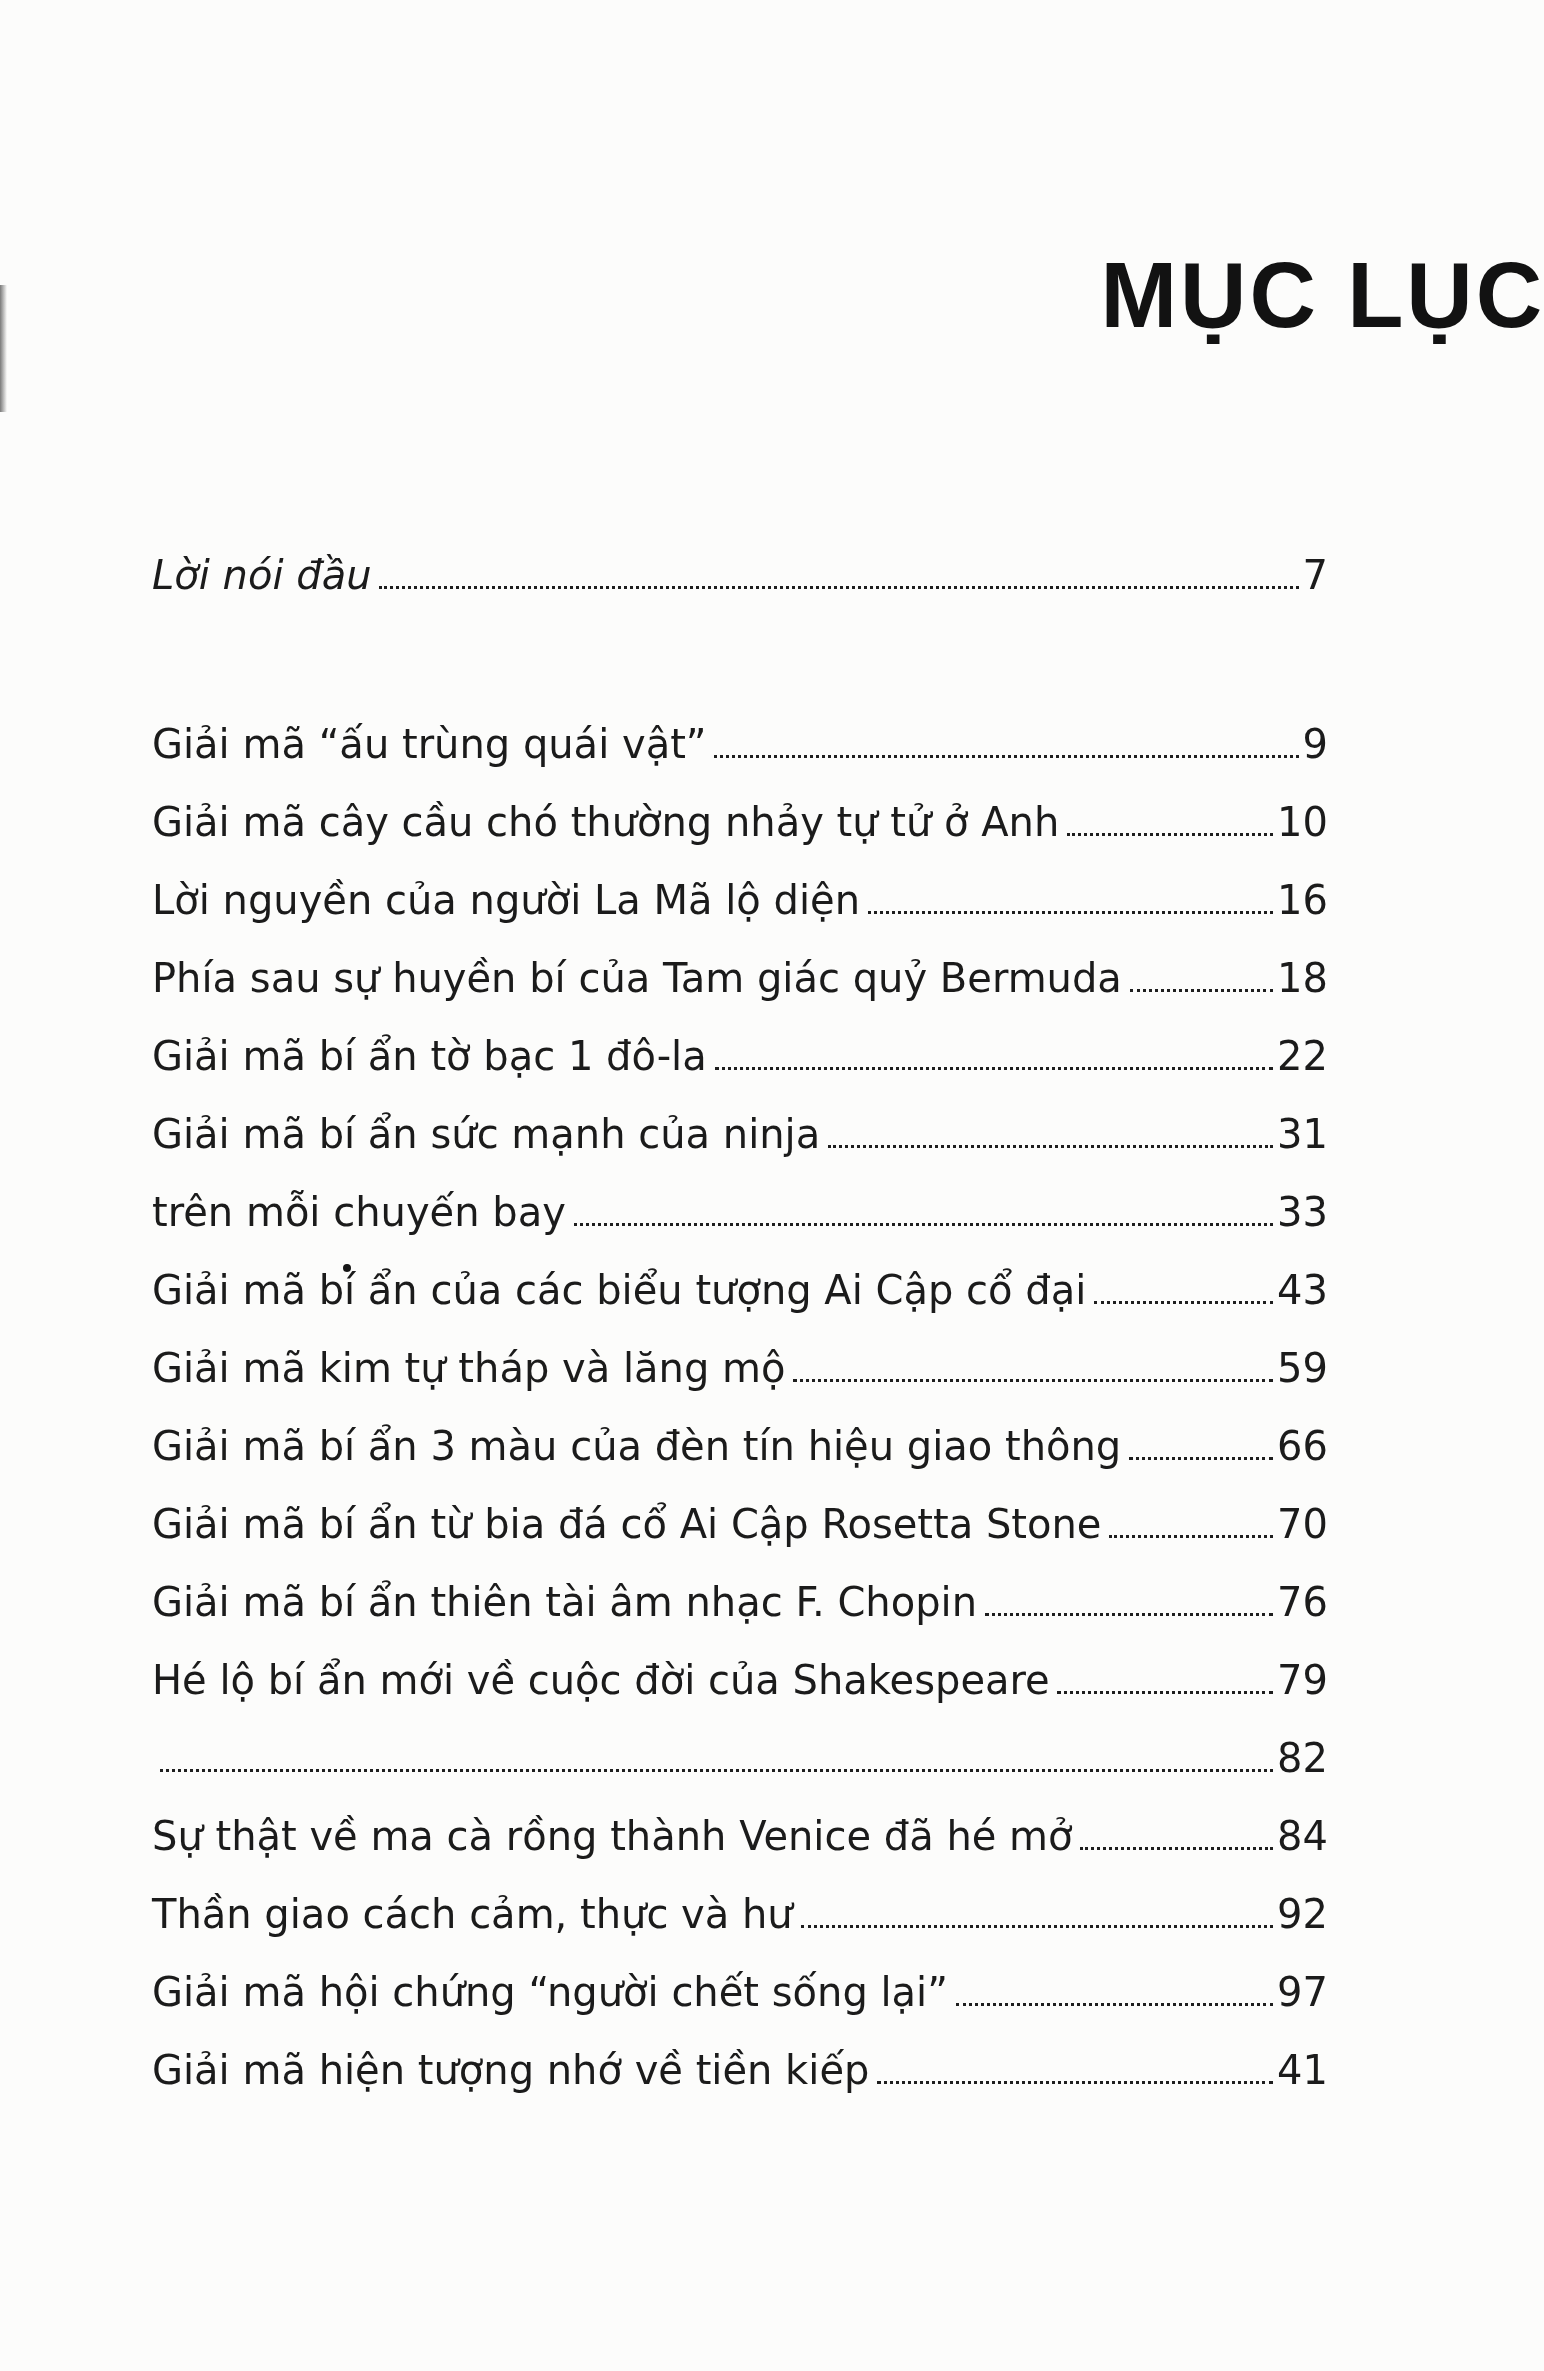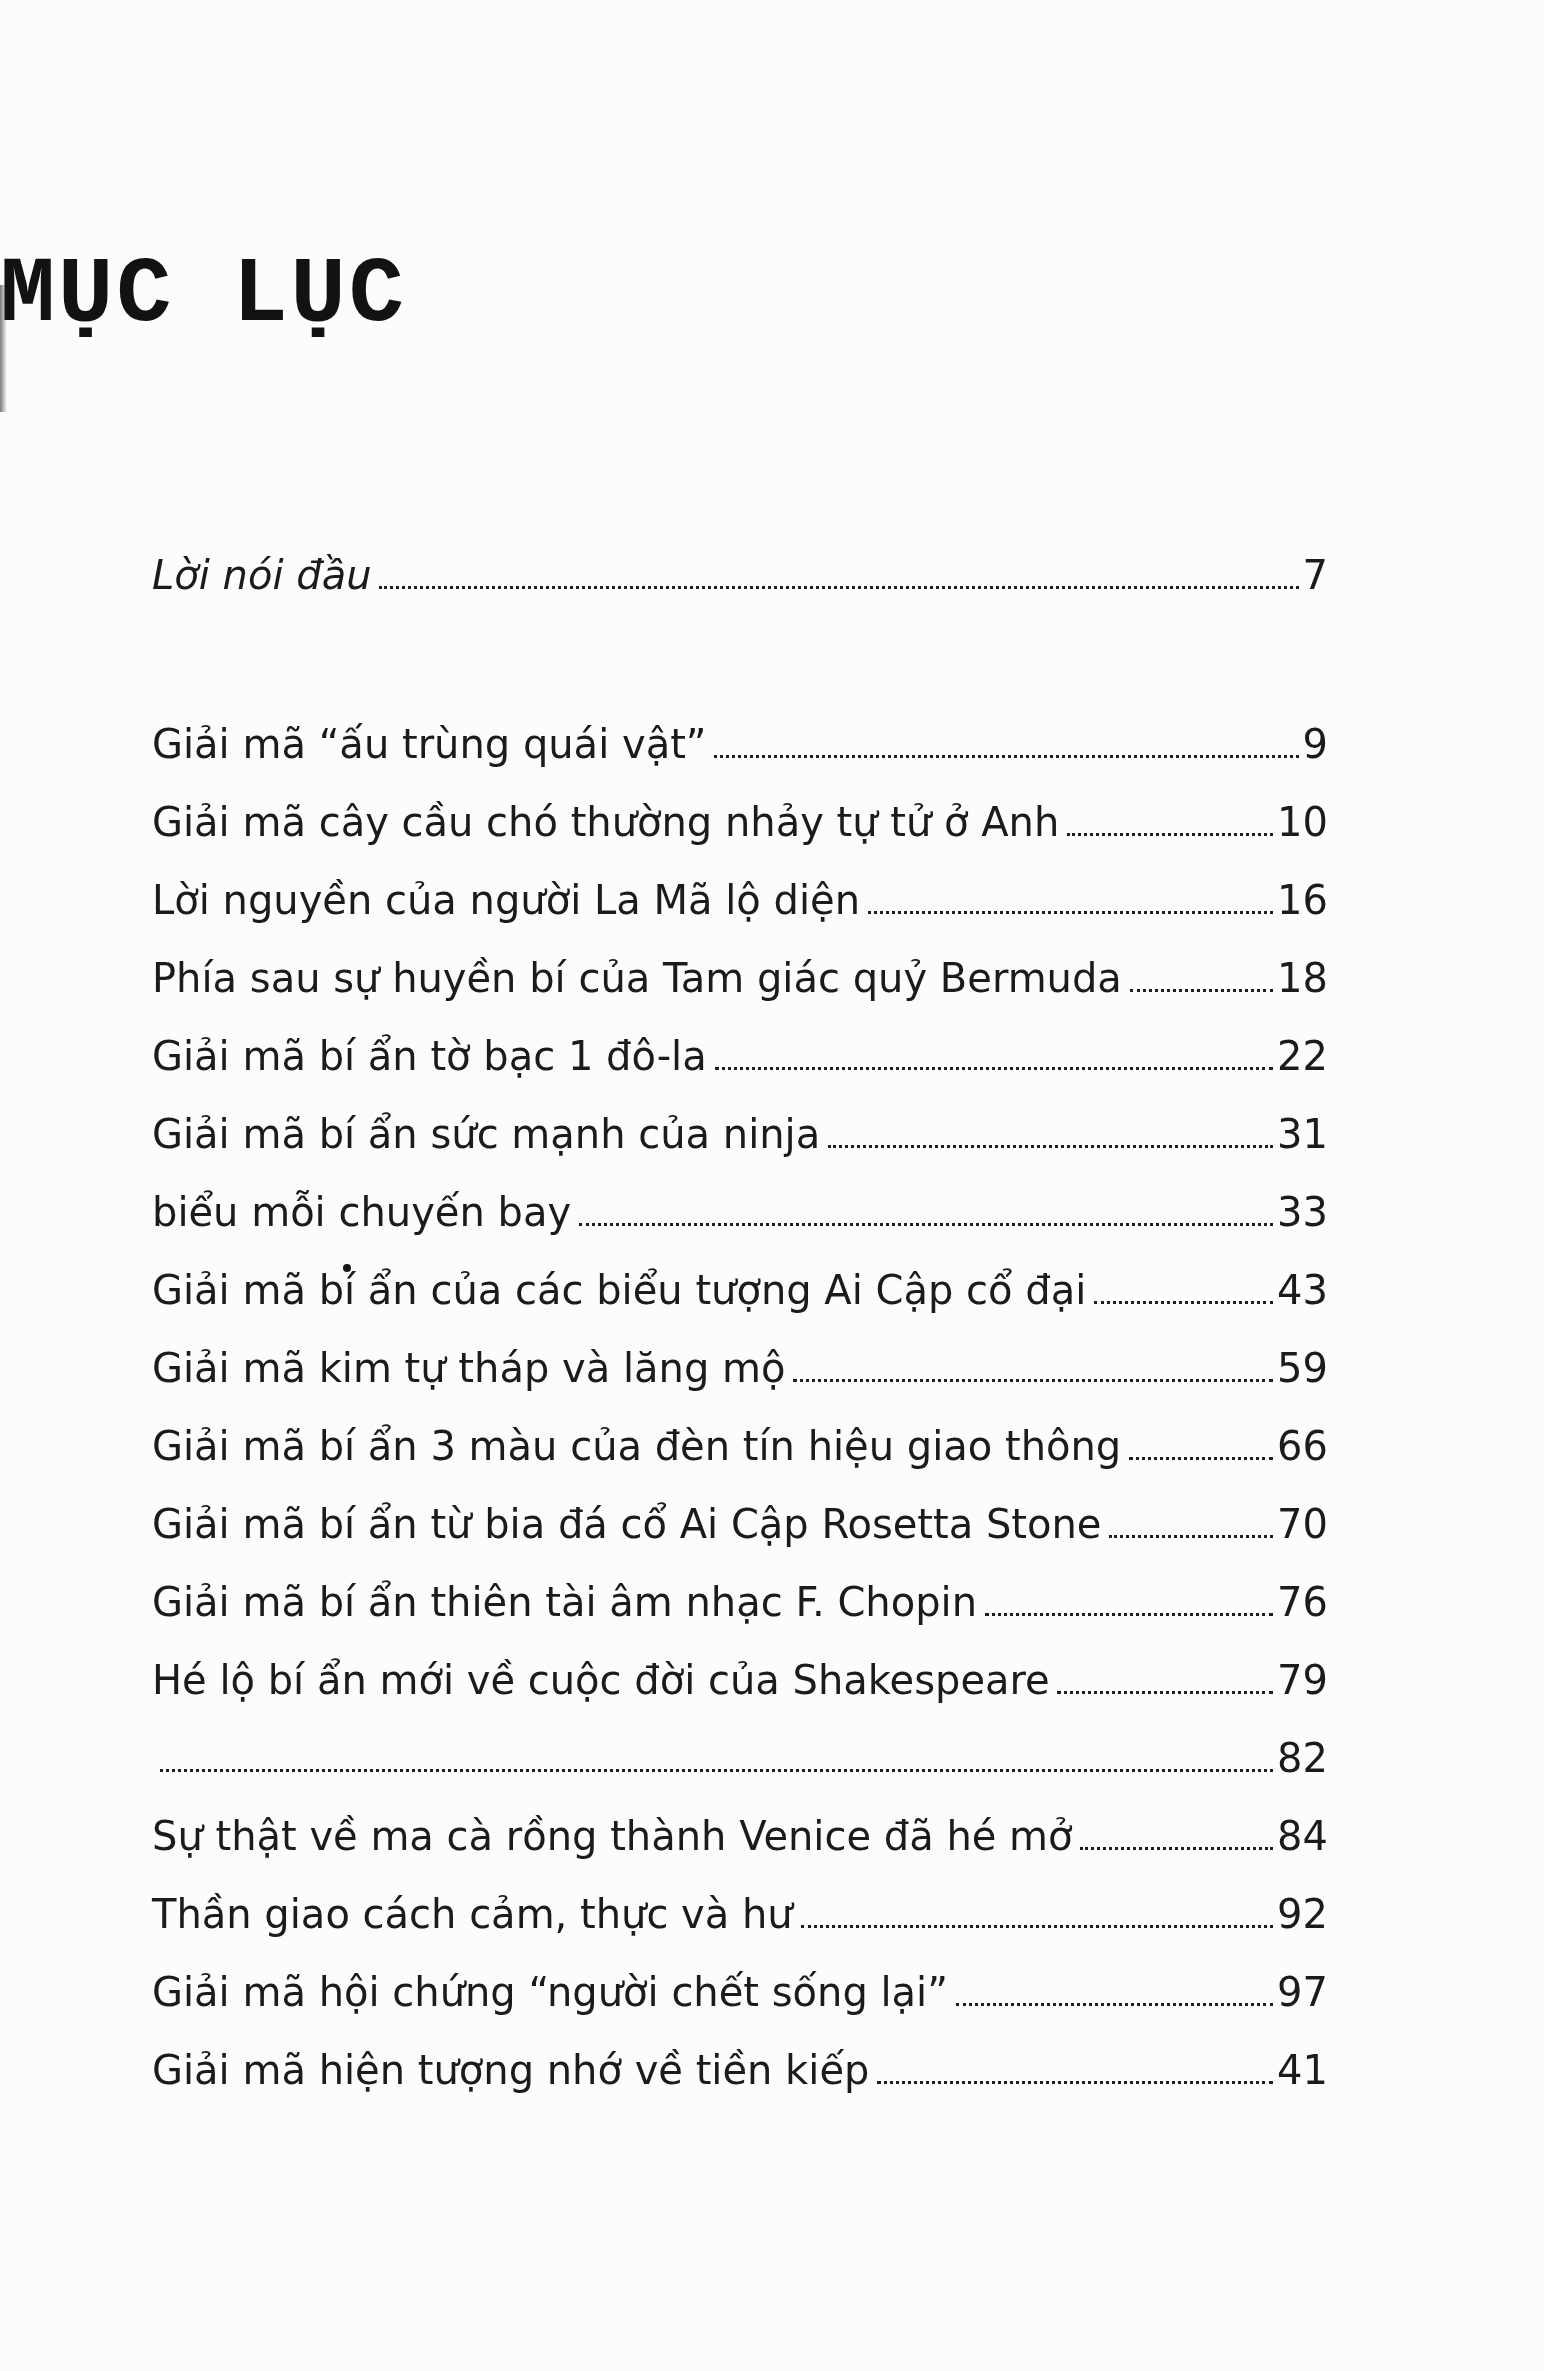--- a/index.html
+++ b/index.html
@@ -35,22 +35,22 @@
     position: absolute;
     left: 343px;
     top: 1020px;
     width: 7.8px;
     height: 7.8px;
     border-radius: 50%;
     background: #161616;
   }
   h1.title {
     margin: 244px 0 0 0;
-    text-align: left;
-    font-family: Liberation Mono, monospace;
+    text-align: right;
+    font-family: Liberation Sans, sans-serif;
     font-weight: 700;
     font-size: 92px;
     line-height: 1.12;
     letter-spacing: 2.9px;
     color: #121212;
   }
   .toc {
     margin: 207px 217px 0 152px; 
     font-size: 40px;
     line-height: 42px;
@@ -142,21 +142,21 @@
         </div>
         <div class="entry">
           <div class="row">
             <span class="label">Giải mã bí ẩn sức mạnh của ninja</span>
             <span class="dots"></span>
             <span class="pagenum">31</span>
           </div>
         </div>
         <div class="entry">
           <div class="row">
-            <span class="label">biểu mỗi chuyến bay</span>
+            <span class="label">trên mỗi chuyến bay</span>
             <span class="dots"></span>
             <span class="pagenum">33</span>
           </div>
         </div>
         <div class="entry">
           <div class="row">
             <span class="label">Giải mã bí ẩn của các biểu tượng Ai Cập cổ đại</span>
             <span class="dots"></span>
             <span class="pagenum">43</span>
           </div>

